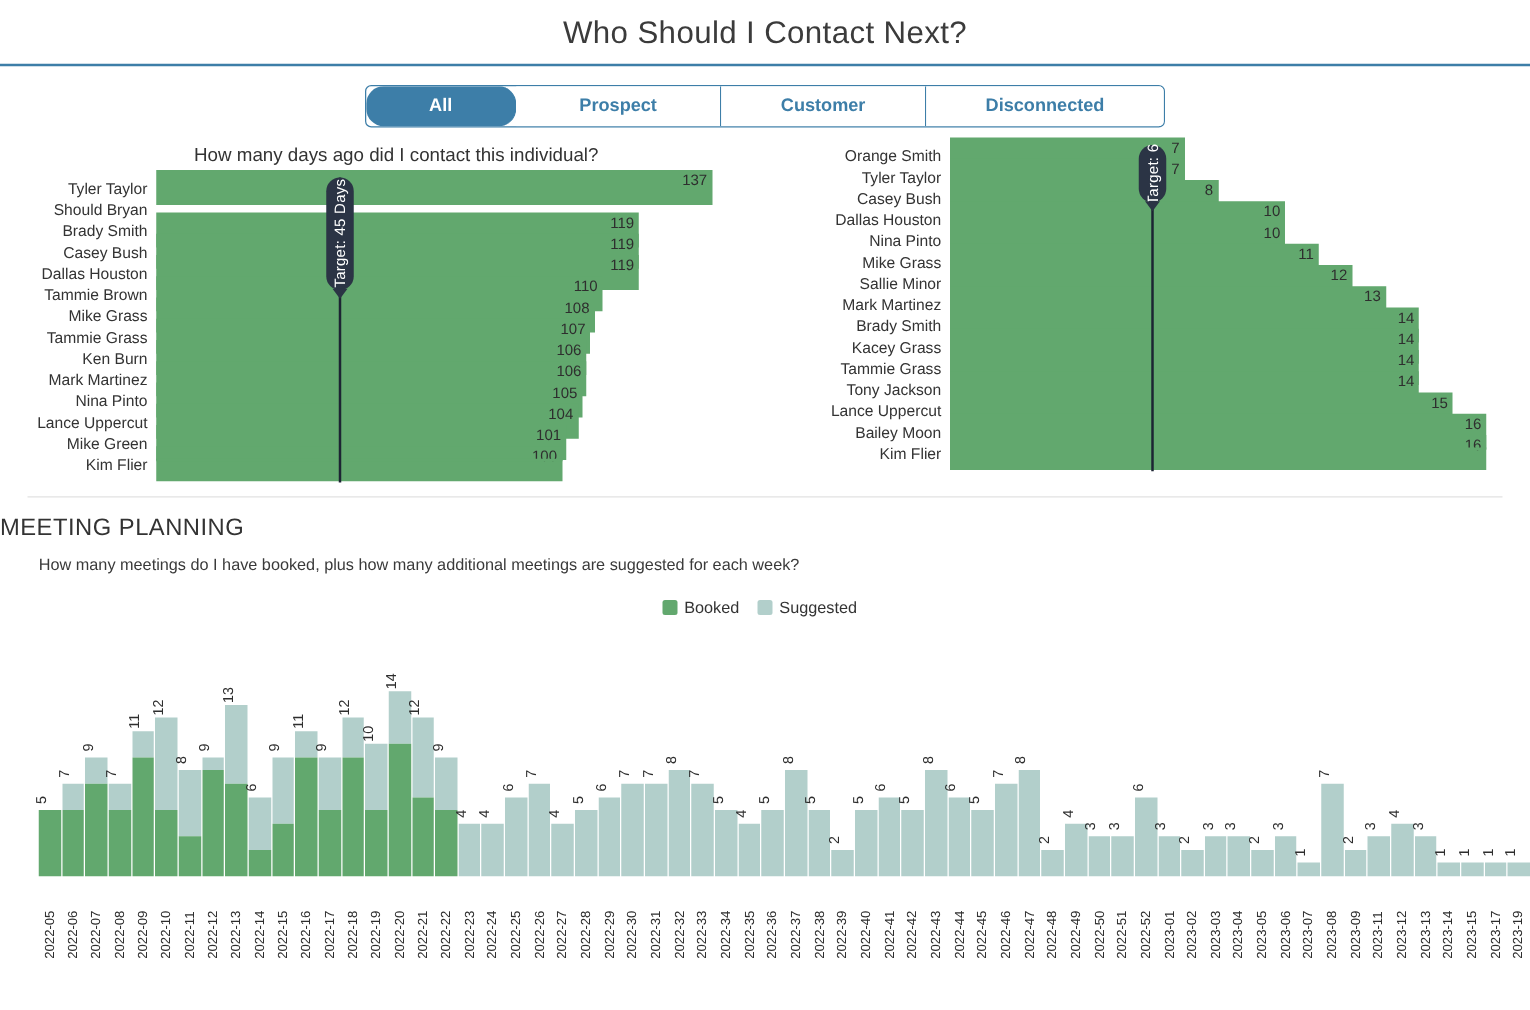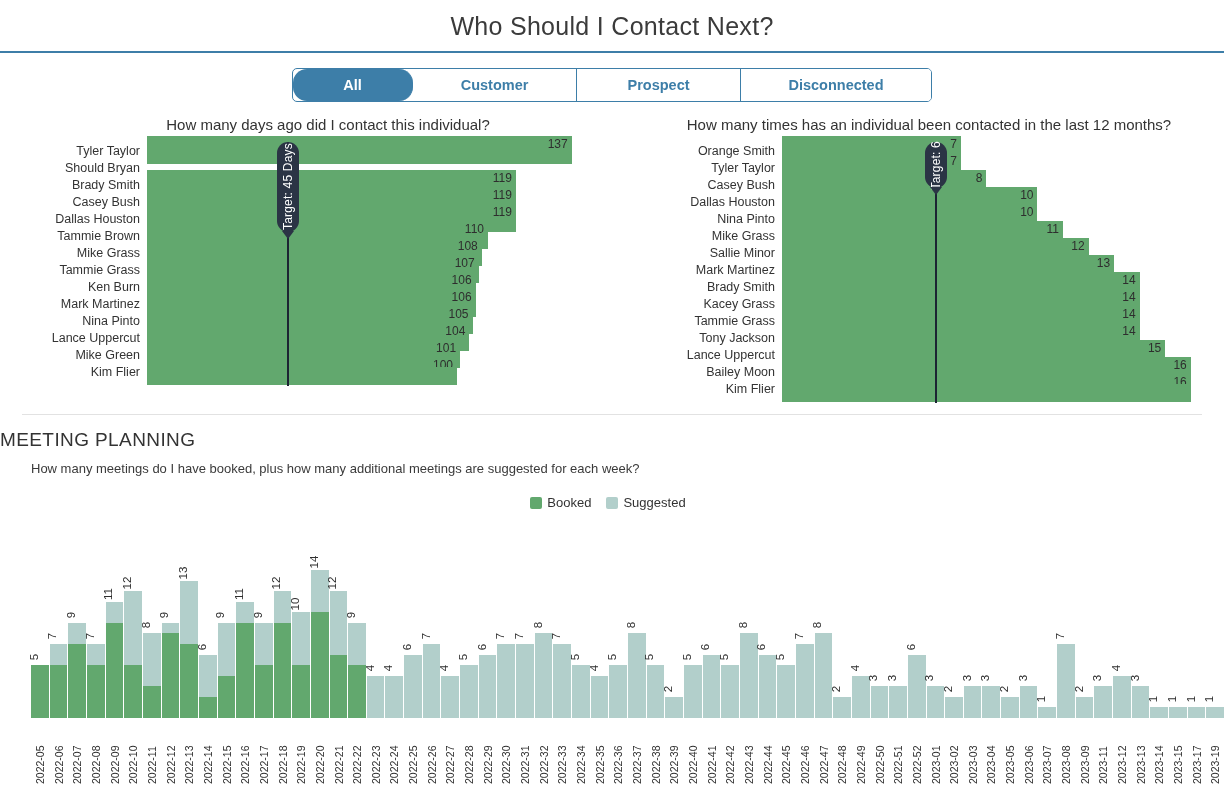--- a/index.html
+++ b/index.html
@@ -59,21 +59,21 @@
   .tab-all { width: 120px; }
   .tab-customer { width: 164px; }
   .tab-prospect { width: 164px; }
   .tab-disconnected { width: 190px; }
 
   
   .top-row {
     display: flex;
     padding: 14px 0 0 0;
   }
-  .panel { width: 612px; position: relative; padding-left: 22px; }
+  .panel { width: 612px; position: relative; }
   .panel-title {
     font-size: 15px;
     color: #333;
     text-align: center;
     padding-bottom: 9px;
   }
   .panel-title.left  { padding-left: 22px; }
   .panel-title.right { padding-left: 0px; }
 
   .hbar-chart { position: relative; }
@@ -237,22 +237,22 @@
 </style>
 </head>
 <body>
 
 <h1 class="page-title">Who Should I Contact Next?</h1>
 <div class="title-rule"></div>
 
 <div class="tabbar-wrap">
   <div class="tabbar">
     <div class="tab active tab-all">All</div>
+    <div class="tab tab-prospect">Prospect</div>
     <div class="tab tab-customer">Customer</div>
-    <div class="tab tab-prospect">Prospect</div>
     <div class="tab tab-disconnected">Disconnected</div>
   </div>
 </div>
 
 <div class="top-row">
 
   <div class="panel panel-left">
     <div class="panel-title left">How many days ago did I contact this individual?</div>
     <div class="hbar-chart" id="chart-left">
         <div class="hbar-row">
@@ -357,21 +357,20 @@
         </div>
         <div class="target-marker" style="height: 244px; left: calc(30% + 87.5px);">
           <div class="target-pin" style="height: 90px;">
             <span>Target: 45 Days</span>
           </div>
         </div>
       </div>
   </div>
 
   <div class="panel panel-right">
-    <div class="panel-title right">How many times has an individual been contacted in the last 12 months?</div>
     <div class="hbar-chart" id="chart-right">
         <div class="hbar-row">
           <div class="hbar-label">Orange Smith</div>
           <div class="hbar-track">
             <div class="hbar-fill" style="width: 40.4624%; background: rgb(98, 168, 110);"></div>
             <div class="hbar-value" style="left: 40.4624%;">7</div>
           </div>
         </div>
         <div class="hbar-row">
           <div class="hbar-label">Tyler Taylor</div>

